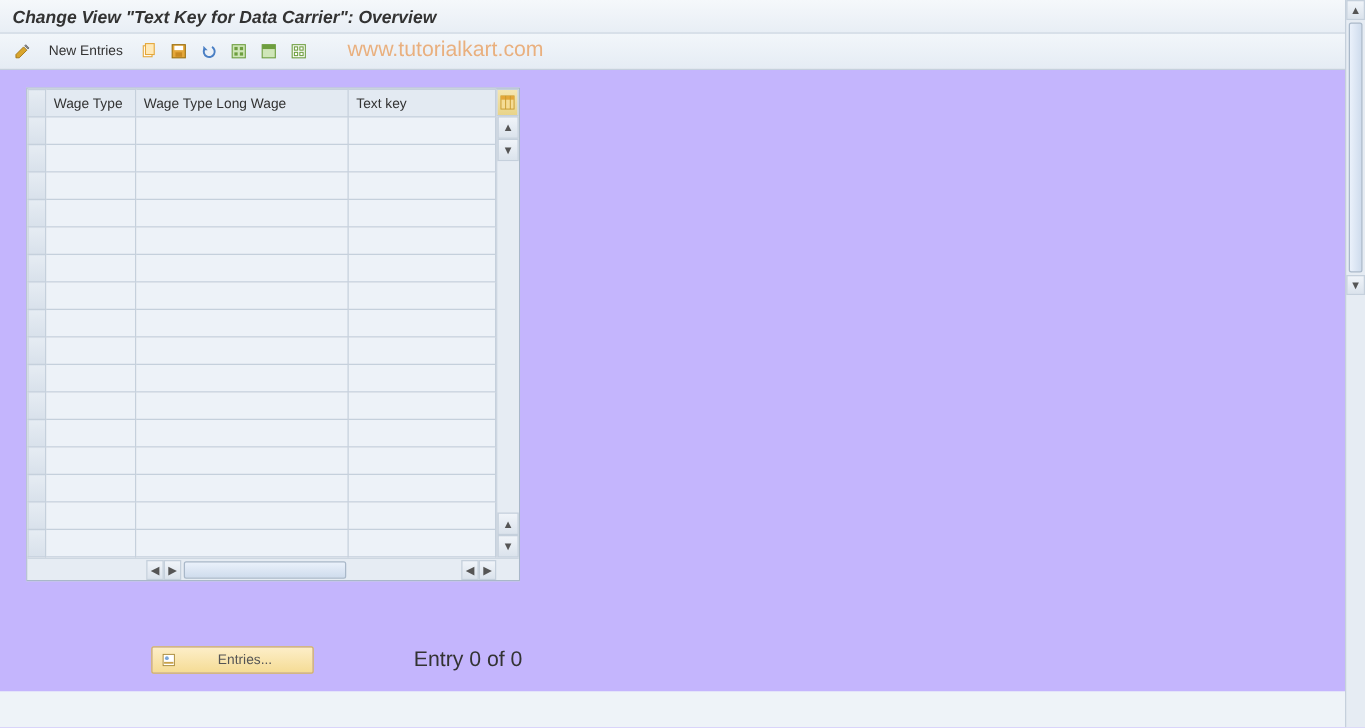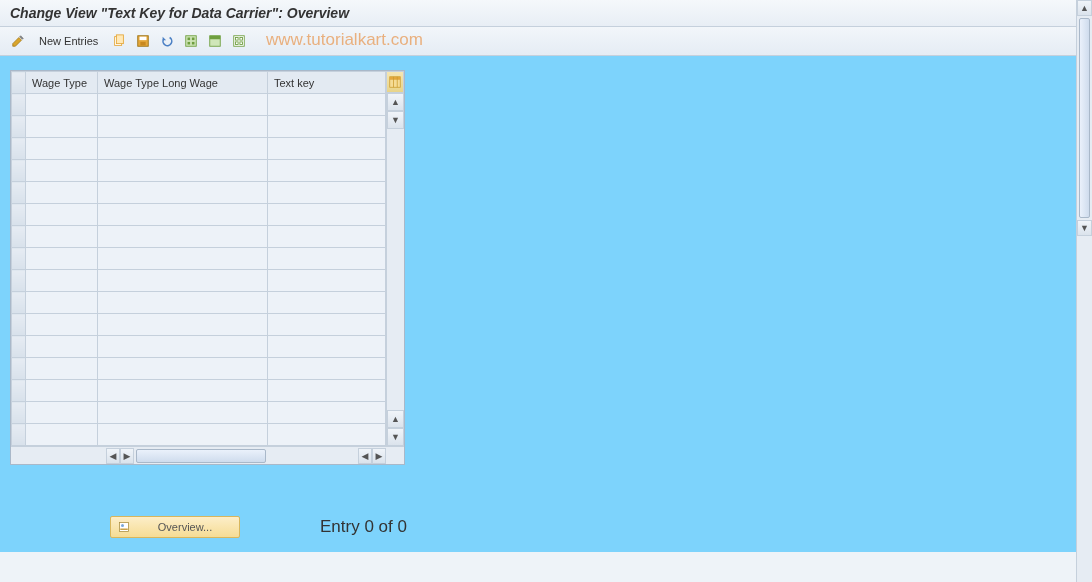--- a/index.html
+++ b/index.html
@@ -50,32 +50,32 @@
       height: 20px;
       display: inline-flex;
       align-items: center;
       border: 1px solid transparent;
       border-radius: 2px;
       cursor: pointer;
     }
     .icon-svg { width: 14px; height: 14px; display: block; }
     .watermark {
       position: absolute;
-      left: 266px;
+      left: 278px;
       top: 3px;
       color: #e9a56a;
       font-size: 17px;
       font-weight: normal;
       opacity: 0.85;
       pointer-events: none;
     }
     
     .content {
-      background: #7dd3fc;
-      padding: 14px 10px;
+      background: #c4b5fd;
+      padding: 14px 21px;
     }
     .table-container {
       display: inline-block;
       border: 1px solid #a9b8c9;
       background: #eef3f8;
     }
     .grid-wrapper {
       display: flex;
     }
     .grid-table {
@@ -393,21 +393,21 @@
 
   <div class="footer-area">
     <div class="position-btn">
       <span class="picon">
         <svg width="12" height="12" viewBox="0 0 16 16">
             <rect x="2" y="2" width="12" height="12" fill="#fff" stroke="#a88a3a"></rect>
             <circle cx="6" cy="6" r="2" fill="#7aa5d6"></circle>
             <rect x="3" y="10" width="10" height="2" fill="#c9a24a"></rect>
           </svg>
       </span>
-      <span style="flex:1;text-align:center">Overview...</span>
+      <span style="flex:1;text-align:center">Entries...</span>
     </div>
     <div class="entry-text">Entry 0 of 0</div>
   </div>
 </div>
 
 <div class="page-vscroll">
   <div class="sbtn">▲</div>
   <div class="sthumb"></div>
   <div style="flex:1"></div>
   <div class="sbtn">▼</div>

